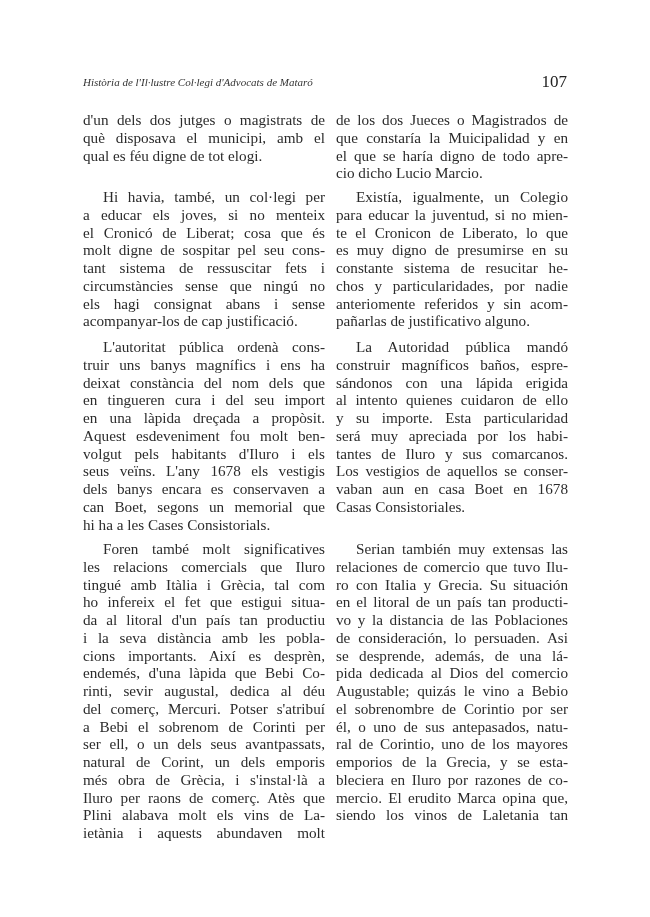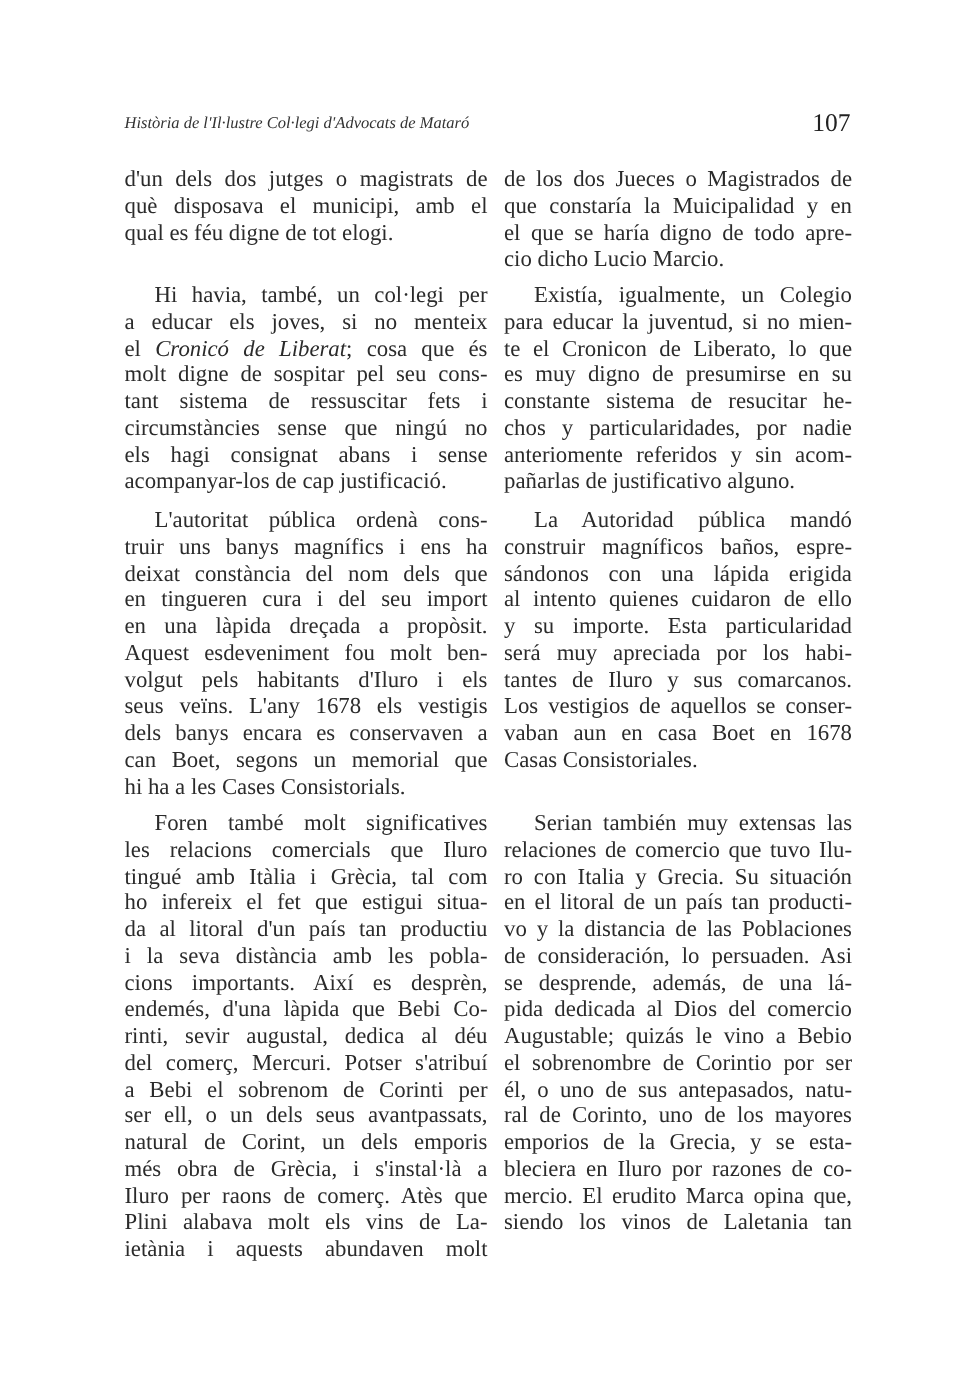--- a/index.html
+++ b/index.html
@@ -12,21 +12,21 @@
   .page-number { position: absolute; right: 0; top: -2px; font-family: "Liberation Serif", serif;
                  font-size: 17px; color: #222; }
   .col { position: absolute; top: 0; }
   .col-left { left: 83px; width: 242px; }
   .col-right { left: 336px; width: 232px; }
   .para { position: absolute; left: 0; right: 0; margin: 0; }
   .line { display: block; height: 17.75px; line-height: 17.75px; font-family: "Liberation Serif", serif;
           font-size: 15.2px; white-space: nowrap; text-align: justify; text-align-last: justify; }
   .line.last { text-align-last: left; }
   .line.indent { padding-left: 20px; }
-  .it { font-style: italic; }
+  .it { }
 </style>
 </head>
 <body>
 
 <div class="page">
   <div class="running-head">
     <span class="running-title">Història de l'Il·lustre Col·legi d'Advocats de Mataró</span>
     <span class="page-number">107</span>
   </div>
 
@@ -113,20 +113,20 @@
         <span class="line">relaciones de comercio que tuvo Ilu-</span>
         <span class="line">ro con Italia y Grecia. Su situación</span>
         <span class="line">en el litoral de un país tan producti-</span>
         <span class="line">vo y la distancia de las Poblaciones</span>
         <span class="line">de consideración, lo persuaden. Asi</span>
         <span class="line">se desprende, además, de una lá-</span>
         <span class="line">pida dedicada al Dios del comercio</span>
         <span class="line">Augustable; quizás le vino a Bebio</span>
         <span class="line">el sobrenombre de Corintio por ser</span>
         <span class="line">él, o uno de sus antepasados, natu-</span>
-        <span class="line">ral de Corinto, uno de los mayores</span>
+        <span class="line">ral de Corintio, uno de los mayores</span>
         <span class="line">emporios de la Grecia, y se esta-</span>
         <span class="line">bleciera en Iluro por razones de co-</span>
         <span class="line">mercio. El erudito Marca opina que,</span>
         <span class="line">siendo los vinos de Laletania tan</span>
       </div>
     </div>
 </div>
 
 </body></html>

